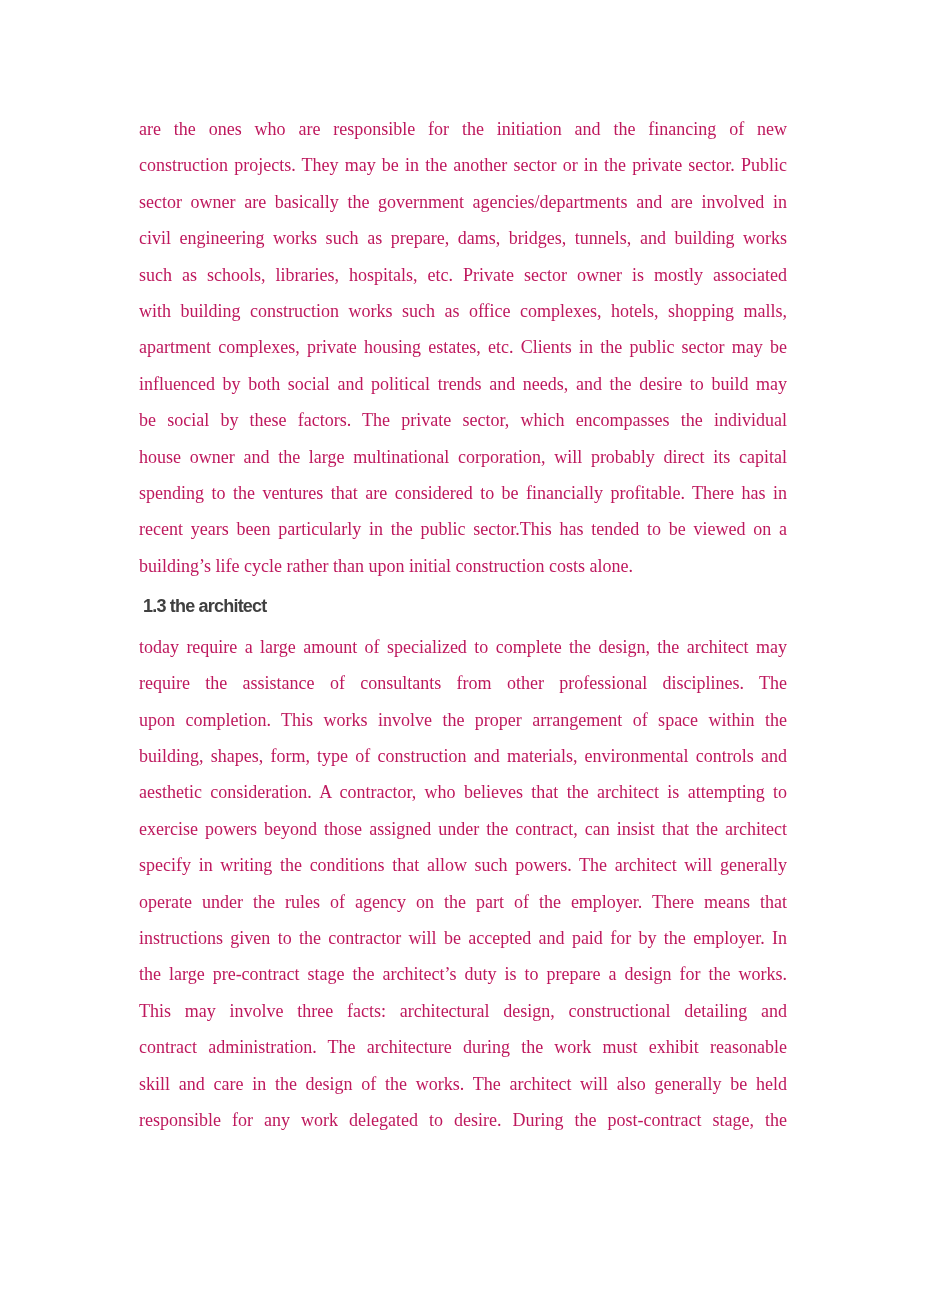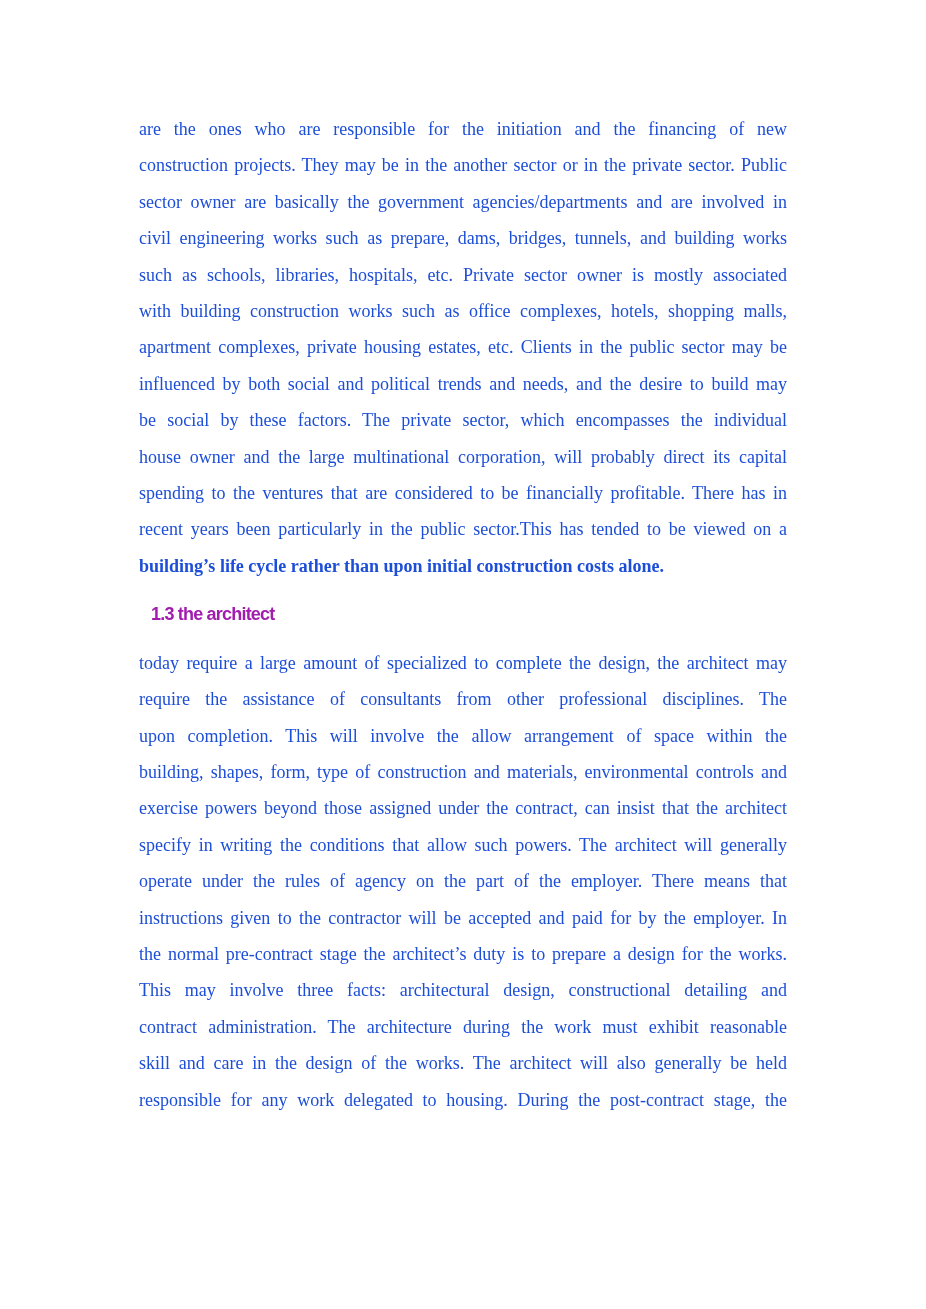--- a/index.html
+++ b/index.html
@@ -21,37 +21,36 @@
     color: #000000;
   }
   .paragraph {
     margin: 0;
     padding: 0;
   }
   .text-line {
     font-family: "Liberation Serif", serif;
     font-size: 18px;
     line-height: 36.4px;
-    color: #1d4ed8;
+    color: #be185d;
     white-space: nowrap;
     text-align: justify;
     text-align-last: justify;
   }
   .text-line.last-left {
     text-align-last: left;
-    font-weight: bold;
   }
   .heading {
     font-family: "Liberation Sans", sans-serif;
     font-size: 18px;
     font-weight: 700;
     letter-spacing: -0.8px;
     line-height: 36.4px;
-    color: #a21caf;
-    margin: 12px;
+    color: #404040;
+    margin: 4px;
     white-space: nowrap;
   }
 </style>
 </head>
 <body>
 
 <div class="page" style="background: rgb(255, 255, 255); color: rgb(0, 0, 0);">
   <div class="paragraph">
       <div class="text-line">are the ones who are responsible for the initiation and the financing of new</div>
       <div class="text-line">construction projects. They may be in the another sector or in the private sector. Public</div>
@@ -66,25 +65,26 @@
       <div class="text-line">spending to the ventures that are considered to be financially profitable. There has in</div>
       <div class="text-line">recent years been particularly in the public sector.This has tended to be viewed on a</div>
       <div class="text-line last-left">building’s life cycle rather than upon initial construction costs alone.</div>
     </div>
 
   <div class="heading">1.3 the architect</div>
 
   <div class="paragraph">
       <div class="text-line">today require a large amount of specialized to complete the design, the architect may</div>
       <div class="text-line">require the assistance of consultants from other professional disciplines. The</div>
-      <div class="text-line">upon completion. This will involve the allow arrangement of space within the</div>
+      <div class="text-line">upon completion. This works involve the proper arrangement of space within the</div>
       <div class="text-line">building, shapes, form, type of construction and materials, environmental controls and</div>
+      <div class="text-line">aesthetic consideration. A contractor, who believes that the architect is attempting to</div>
       <div class="text-line">exercise powers beyond those assigned under the contract, can insist that the architect</div>
       <div class="text-line">specify in writing the conditions that allow such powers. The architect will generally</div>
       <div class="text-line">operate under the rules of agency on the part of the employer. There means that</div>
       <div class="text-line">instructions given to the contractor will be accepted and paid for by the employer. In</div>
-      <div class="text-line">the normal pre-contract stage the architect’s duty is to prepare a design for the works.</div>
+      <div class="text-line">the large pre-contract stage the architect’s duty is to prepare a design for the works.</div>
       <div class="text-line">This may involve three facts: architectural design, constructional detailing and</div>
       <div class="text-line">contract administration. The architecture during the work must exhibit reasonable</div>
       <div class="text-line">skill and care in the design of the works. The architect will also generally be held</div>
-      <div class="text-line">responsible for any work delegated to housing. During the post-contract stage, the</div>
+      <div class="text-line">responsible for any work delegated to desire. During the post-contract stage, the</div>
     </div>
 </div>
 
 </body></html>

